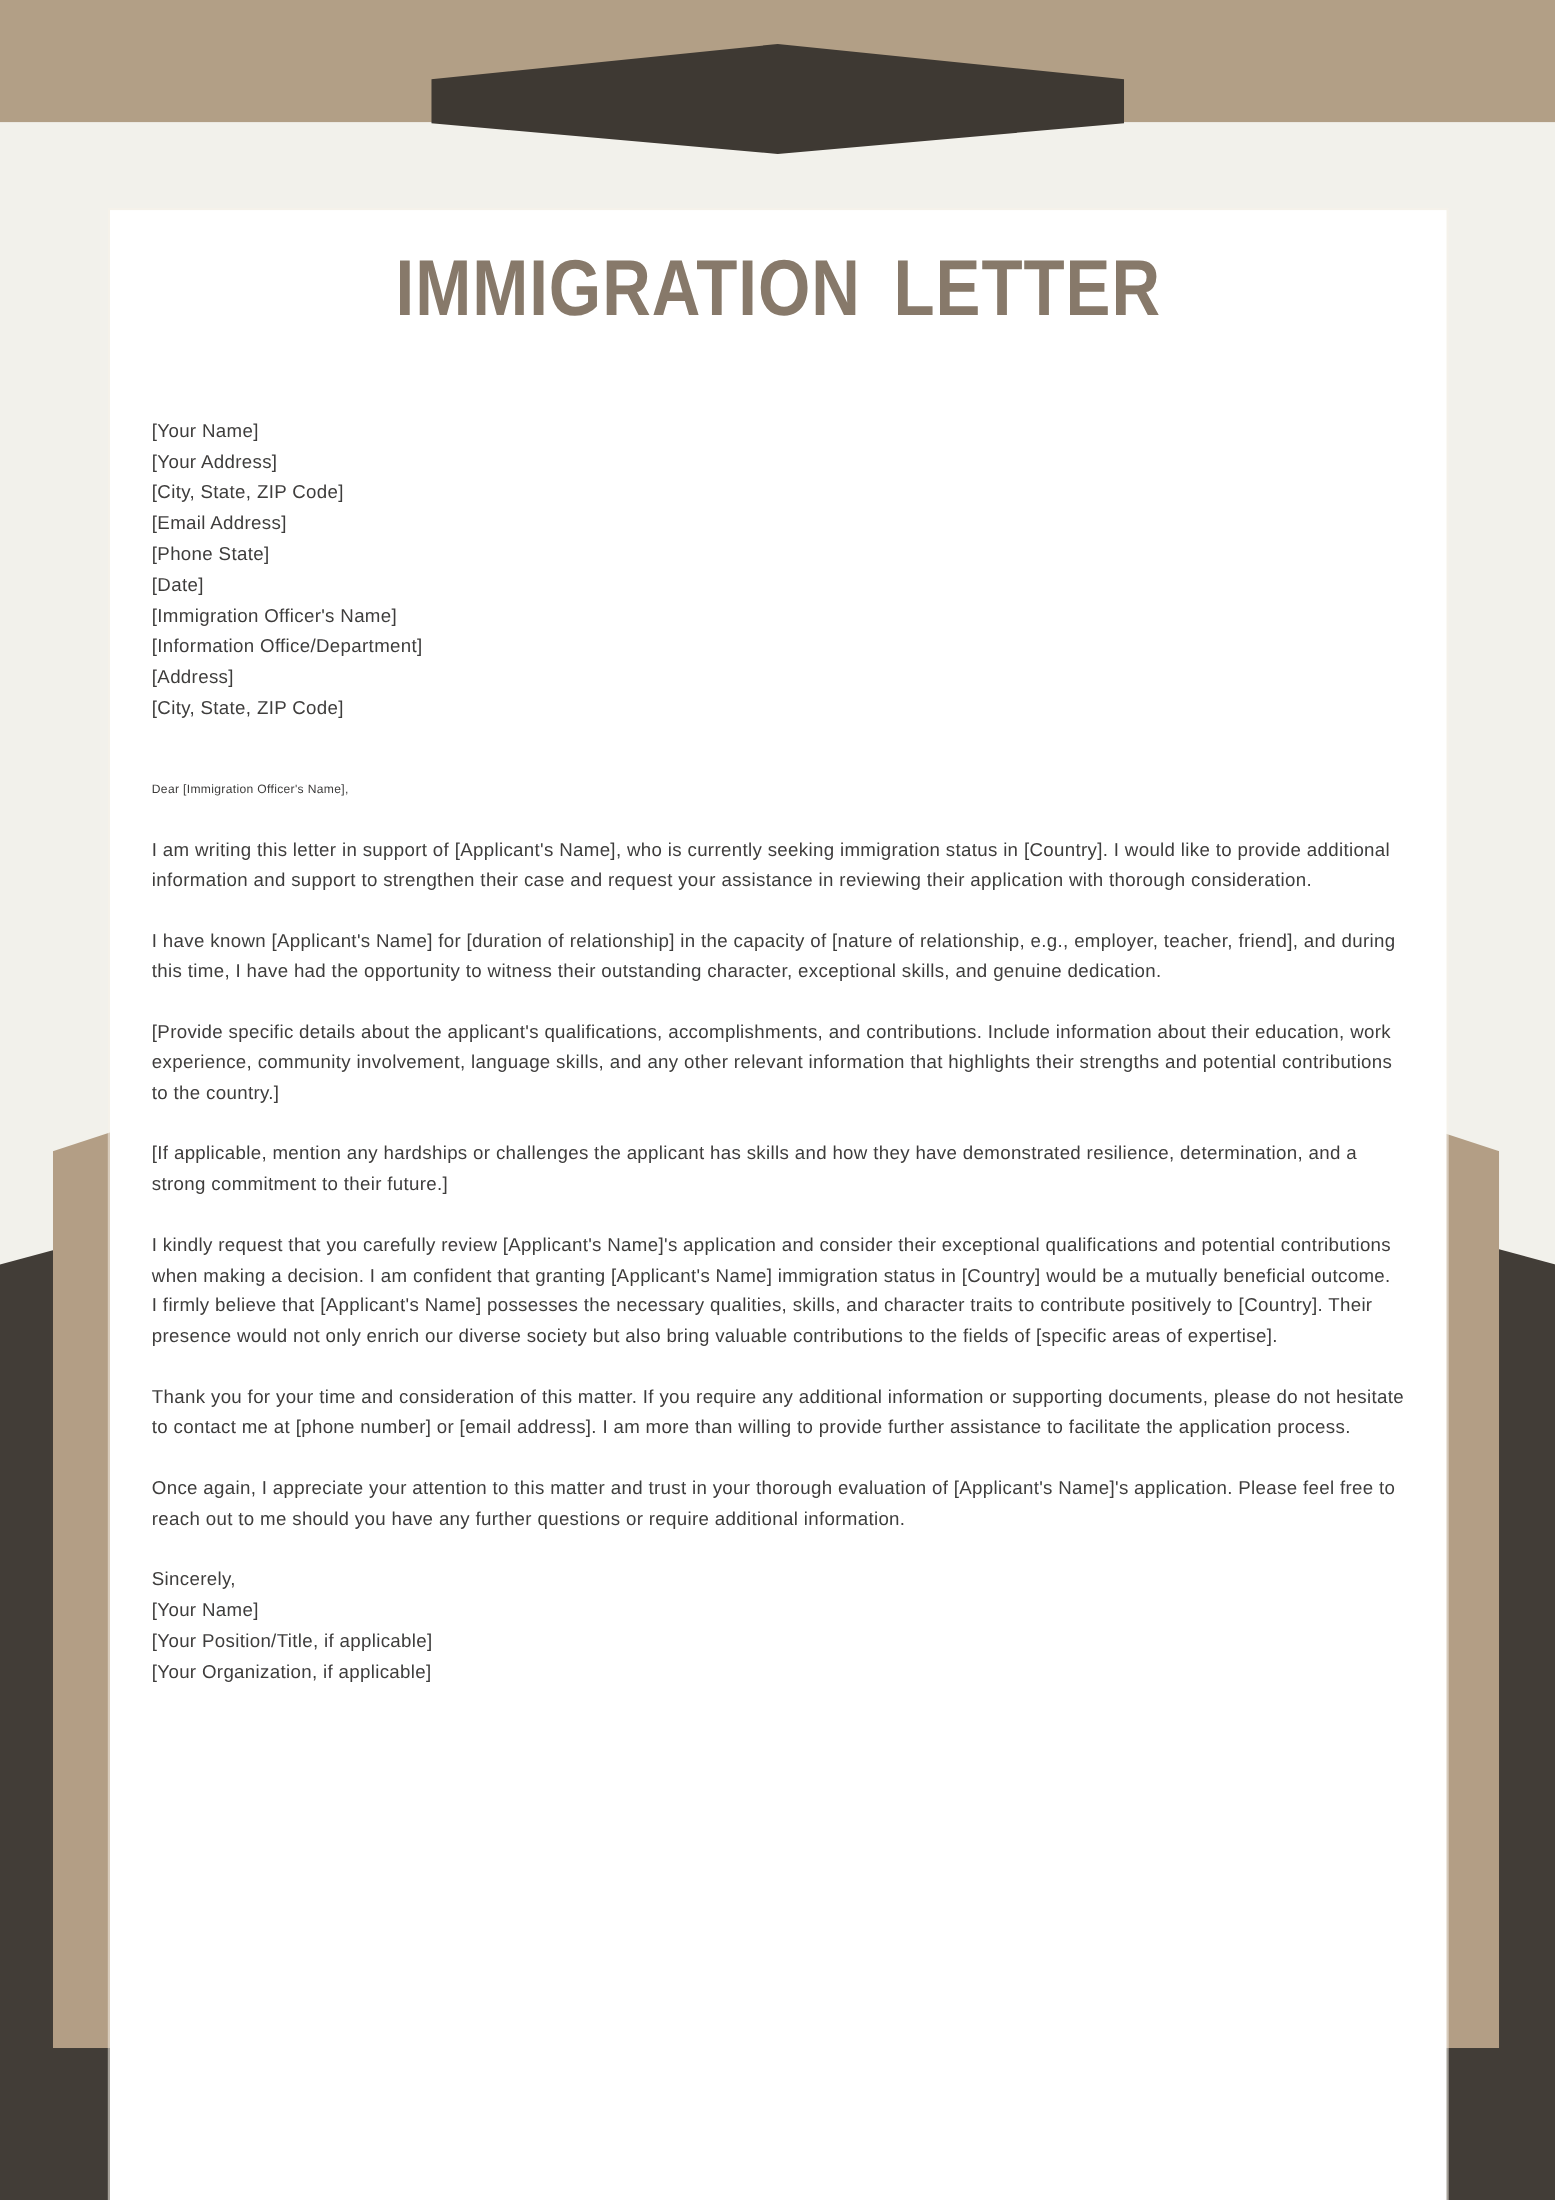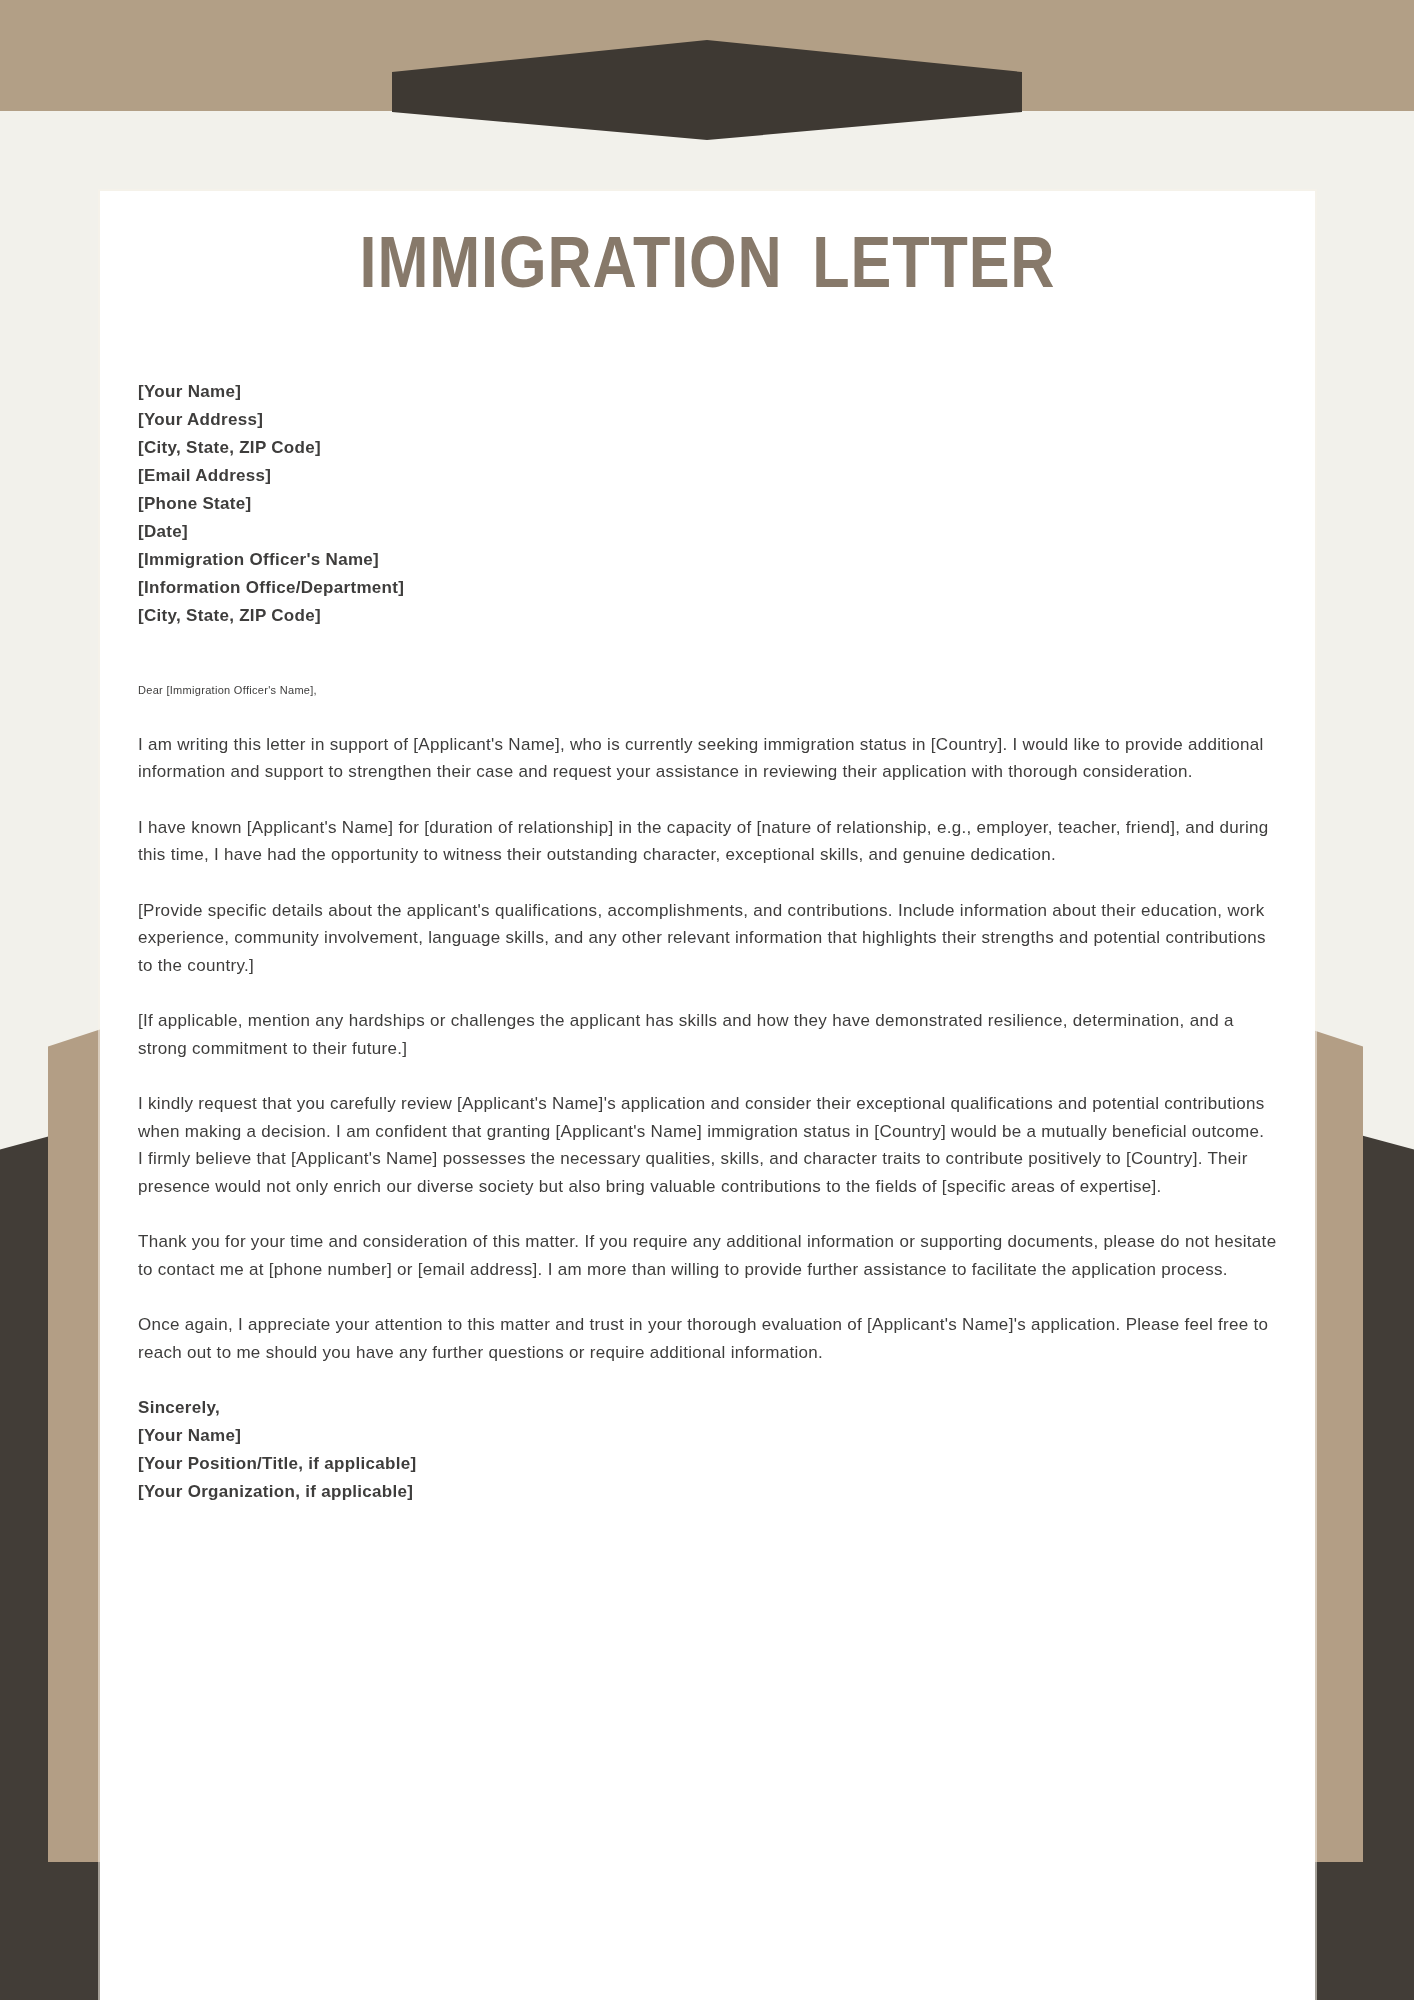--- a/index.html
+++ b/index.html
@@ -66,21 +66,20 @@
     transform-origin: 50% 50%;
     white-space: nowrap;
   }
   .sender-block { margin-top: 78px; }
   .sender-block .line,
   .signature-block .line {
     font-size: 17px;
     line-height: 28px;
     letter-spacing: 0.3px;
     color: var(--body-text, #3e3d3c);
-    font-weight: bold;
   }
   .salutation {
     margin: 47px 0 26px 0;
     font-size: 11px;
     line-height: 27.5px;
     letter-spacing: 0.3px;
     color: var(--body-text, #3e3d3c);
   }
   .para {
     margin: 0 0 28px 0;
@@ -116,20 +115,21 @@
 
     <div class="sender-block">
       <div class="line">[Your Name]</div>
       <div class="line">[Your Address]</div>
       <div class="line">[City, State, ZIP Code]</div>
       <div class="line">[Email Address]</div>
       <div class="line">[Phone State]</div>
       <div class="line">[Date]</div>
       <div class="line">[Immigration Officer's Name]</div>
       <div class="line">[Information Office/Department]</div>
+      <div class="line">[Address]</div>
       <div class="line">[City, State, ZIP Code]</div>
     </div>
 
     <div class="salutation">Dear [Immigration Officer's Name],</div>
 
     <p class="para">I am writing this letter in support of [Applicant's Name], who is currently seeking immigration status in [Country]. I would like to provide additional information and support to strengthen their case and request your assistance in reviewing their application with thorough consideration.</p>
     <p class="para">I have known [Applicant's Name] for [duration of relationship] in the capacity of [nature of relationship, e.g., employer, teacher, friend], and during this time, I have had the opportunity to witness their outstanding character, exceptional skills, and genuine dedication.</p>
     <p class="para">[Provide specific details about the applicant's qualifications, accomplishments, and contributions. Include information about their education, work experience, community involvement, language skills, and any other relevant information that highlights their strengths and potential contributions to the country.]</p>
     <p class="para">[If applicable, mention any hardships or challenges the applicant has skills and how they have demonstrated resilience, determination, and a strong commitment to their future.]</p>
     <p class="para para-tight">I kindly request that you carefully review [Applicant's Name]'s application and consider their exceptional qualifications and potential contributions when making a decision. I am confident that granting [Applicant's Name] immigration status in [Country] would be a mutually beneficial outcome.</p>

